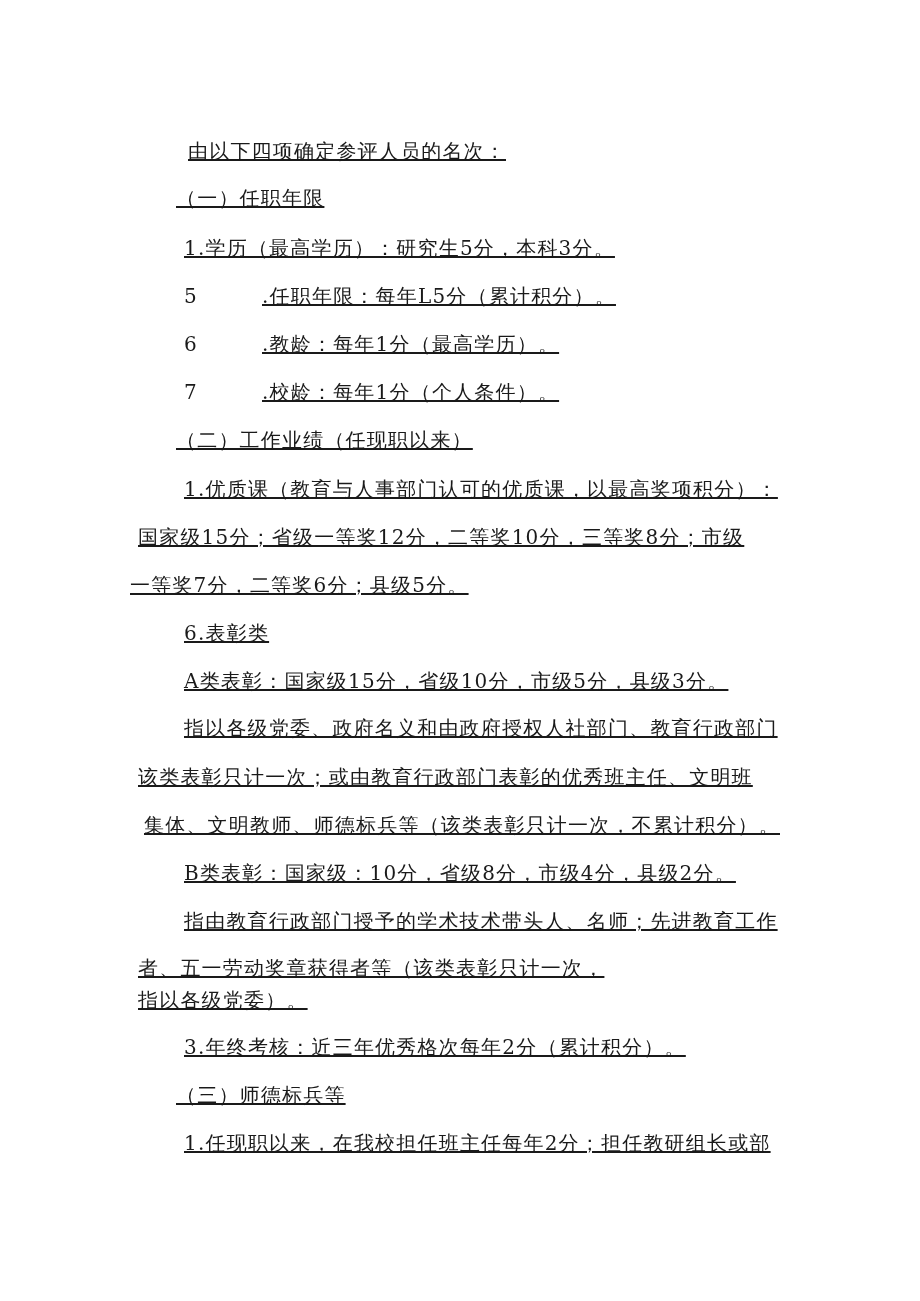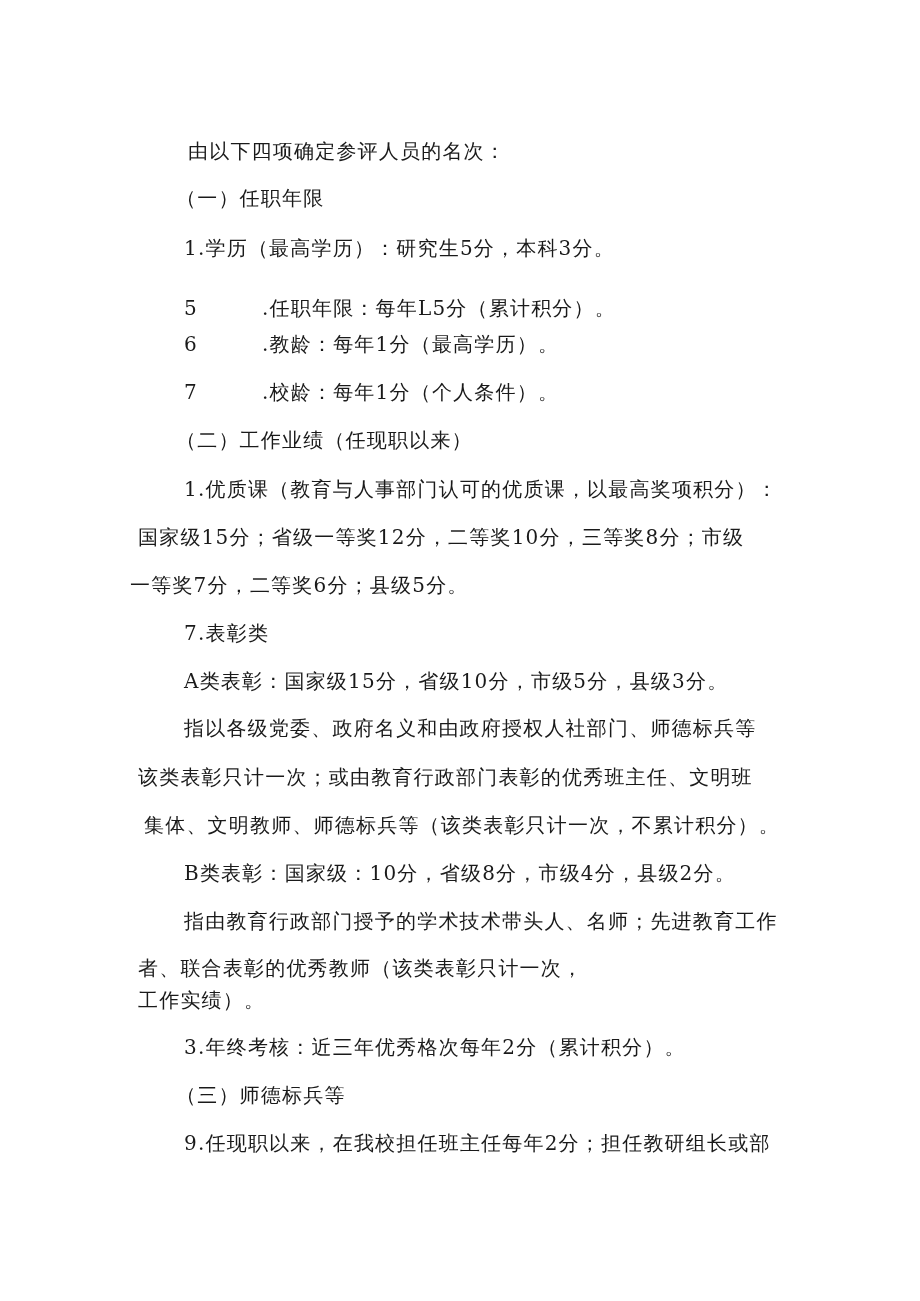--- a/index.html
+++ b/index.html
@@ -1,39 +1,39 @@
 <!DOCTYPE html>
 <html><head>
   <meta charset="utf-8">
   <style>
     html, body { margin: 0; padding: 0; background: #ffffff; }
     body { width: 920px; height: 1301px; position: relative; overflow: hidden;
       font-family: "DejaVu Serif", "Liberation Serif", serif; color: #1a1a1a; }
-    .line { position: absolute; white-space: nowrap; font-size: 20px; line-height: 24px; letter-spacing: 1.2px; }
+    .line { position: absolute; white-space: nowrap; font-size: 20px; line-height: 24px; letter-spacing: 1.2px; text-decoration: underline; }
     .num { display: inline-block; width: 78px; }
   </style>
 </head>
 <body>
 
 <div>
   <div class="line" style="left:188px;top:139px">由以下四项确定参评人员的名次：</div>
   <div class="line" style="left:176px;top:186px">（一）任职年限</div>
   <div class="line" style="left:184px;top:236px">1.学历（最高学历）：研究生5分，本科3分。</div>
-  <div class="line" style="left:184px;top:296px"><span class="num">5</span><span>.任职年限：每年L5分（累计积分）。</span></div>
+  <div class="line" style="left:184px;top:284px"><span class="num">5</span><span>.任职年限：每年L5分（累计积分）。</span></div>
   <div class="line" style="left:184px;top:332px"><span class="num">6</span><span>.教龄：每年1分（最高学历）。</span></div>
   <div class="line" style="left:184px;top:380px"><span class="num">7</span><span>.校龄：每年1分（个人条件）。</span></div>
   <div class="line" style="left:176px;top:428px">（二）工作业绩（任现职以来）</div>
   <div class="line" style="left:184px;top:477px">1.优质课（教育与人事部门认可的优质课，以最高奖项积分）：</div>
   <div class="line" style="left:138px;top:525px">国家级15分；省级一等奖12分，二等奖10分，三等奖8分；市级</div>
   <div class="line" style="left:130px;top:573px">一等奖7分，二等奖6分；县级5分。</div>
-  <div class="line" style="left:184px;top:621px">7.表彰类</div>
+  <div class="line" style="left:184px;top:621px">6.表彰类</div>
   <div class="line" style="left:184px;top:669px">A类表彰：国家级15分，省级10分，市级5分，县级3分。</div>
-  <div class="line" style="left:184px;top:716px">指以各级党委、政府名义和由政府授权人社部门、师德标兵等</div>
+  <div class="line" style="left:184px;top:716px">指以各级党委、政府名义和由政府授权人社部门、教育行政部门</div>
   <div class="line" style="left:138px;top:765px">该类表彰只计一次；或由教育行政部门表彰的优秀班主任、文明班</div>
   <div class="line" style="left:144px;top:813px">集体、文明教师、师德标兵等（该类表彰只计一次，不累计积分）。</div>
   <div class="line" style="left:184px;top:861px">B类表彰：国家级：10分，省级8分，市级4分，县级2分。</div>
   <div class="line" style="left:184px;top:909px">指由教育行政部门授予的学术技术带头人、名师；先进教育工作</div>
-  <div class="line" style="left:138px;top:956px">者、联合表彰的优秀教师（该类表彰只计一次，</div>
-  <div class="line" style="left:138px;top:988px">工作实绩）。</div>
+  <div class="line" style="left:138px;top:956px">者、五一劳动奖章获得者等（该类表彰只计一次，</div>
+  <div class="line" style="left:138px;top:988px">指以各级党委）。</div>
   <div class="line" style="left:184px;top:1035px">3.年终考核：近三年优秀格次每年2分（累计积分）。</div>
   <div class="line" style="left:176px;top:1083px">（三）师德标兵等</div>
-  <div class="line" style="left:184px;top:1131px">9.任现职以来，在我校担任班主任每年2分；担任教研组长或部</div>
+  <div class="line" style="left:184px;top:1131px">1.任现职以来，在我校担任班主任每年2分；担任教研组长或部</div>
 </div>
 
 </body></html>

